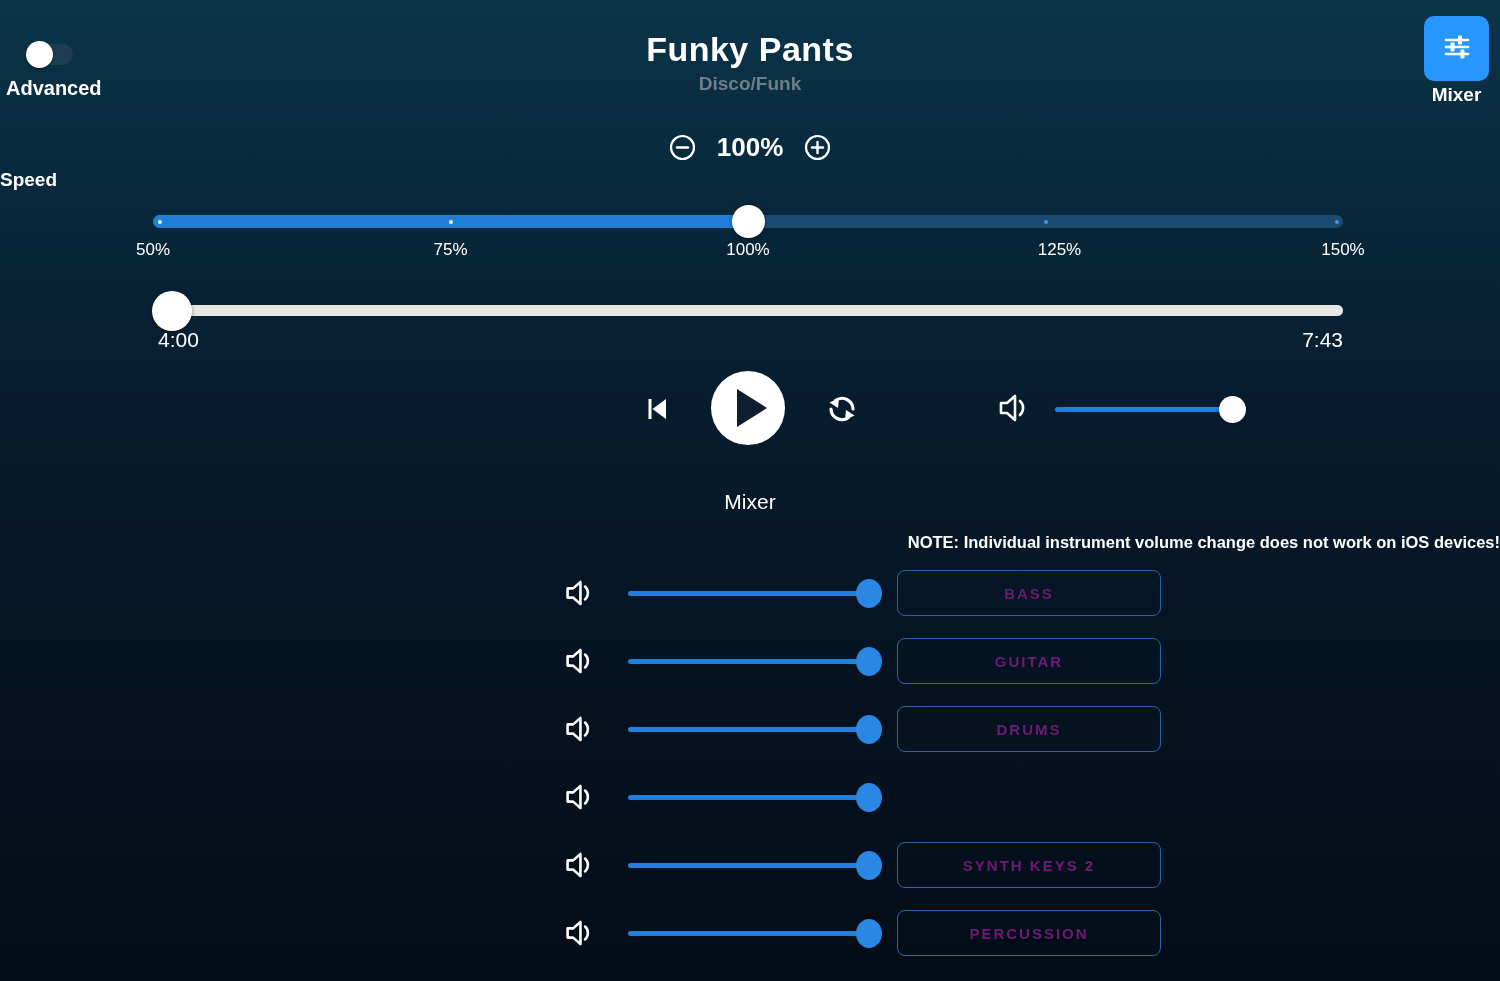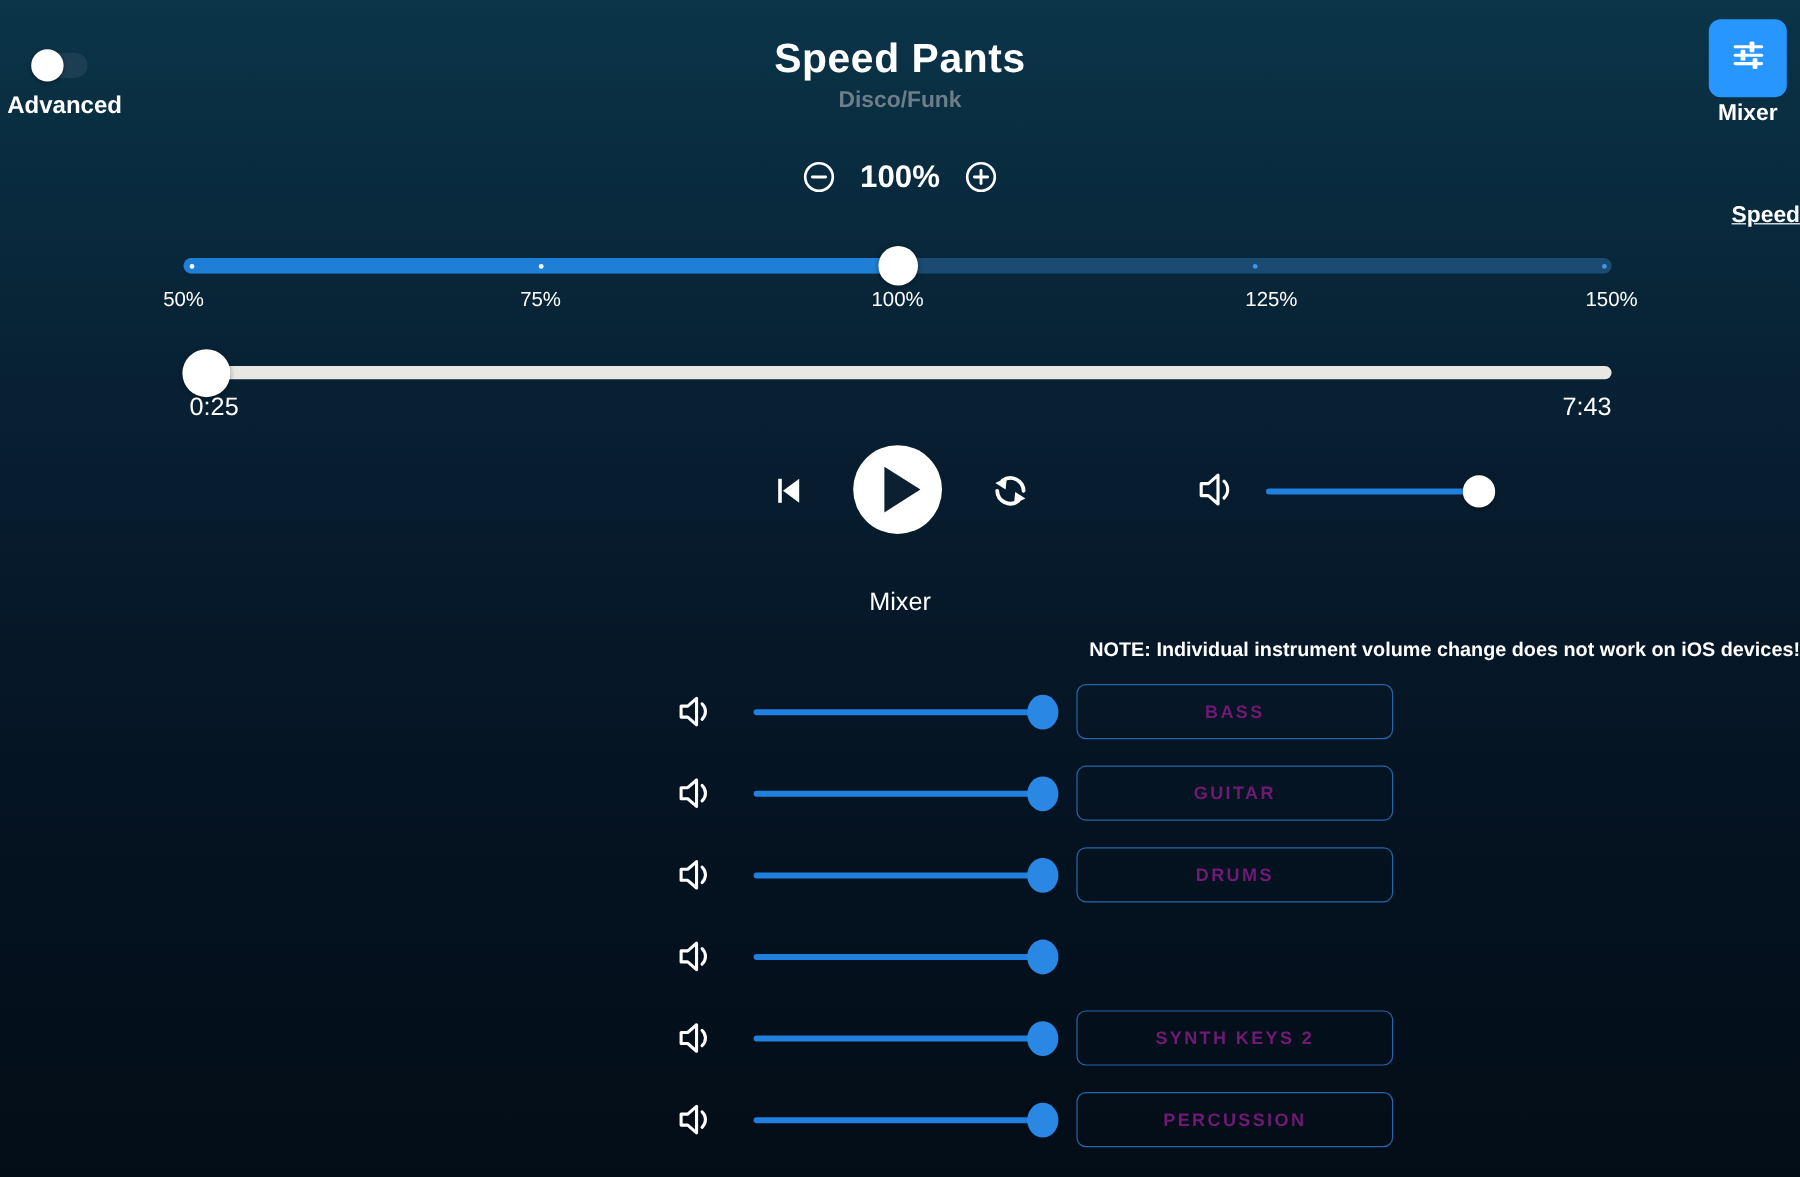--- a/index.html
+++ b/index.html
@@ -45,21 +45,21 @@
   }
 
   
   .speed-row {
     left:0; top:132px; width:1500px; height:30px;
     display:flex; align-items:center; justify-content:center; gap:21px;
   }
   .speed-value { font-size:26px; font-weight:bold; }
   .icon-btn { cursor:pointer; display:inline-flex; }
 
-  .speed-label { left:0; top:169px; width:1500px; text-align:right; font-size:19px; font-weight:bold;text-decoration:underline; }
+  .speed-label { left:0; top:169px; width:1500px; text-align:left; font-size:19px; font-weight:bold; }
 
   .speed-slider { left:153px; top:207px; width:1190px; height:29px; cursor:pointer; }
   .speed-rail {
     position:absolute; left:0; top:8px; width:100%; height:13px;
     background:#1b4a72; border-radius:7px;
   }
   .speed-fill {
     position:absolute; left:0; top:8px; width:50%; height:13px;
     background:#1f7ed6; border-radius:7px 0 0 7px;
   }
@@ -140,21 +140,21 @@
   }
 </style>
 </head>
 <body>
 
 <div class="abs toggle-track">
   <div class="toggle-knob"></div>
 </div>
 <div class="abs advanced-label">Advanced</div>
 
-<div class="abs song-title">Speed Pants</div>
+<div class="abs song-title">Funky Pants</div>
 <div class="abs song-genre">Disco/Funk</div>
 
 <div class="abs mixer-btn">
   <span>
     <svg width="36" height="36" viewBox="0 0 36 36">
       <g stroke="#ffffff" stroke-width="2.6" stroke-linecap="round">
         <line x1="7" y1="11" x2="29" y2="11"></line>
         <line x1="7" y1="18" x2="29" y2="18"></line>
         <line x1="7" y1="25" x2="29" y2="25"></line>
       </g>
@@ -200,21 +200,21 @@
   <span style="left:25%;">75%</span>
   <span style="left:50%;">100%</span>
   <span style="left:75%;margin-left:14px;">125%</span>
   <span style="left:100%;">150%</span>
 </div>
 
 <div class="abs progress-slider">
   <div class="progress-rail"></div>
   <div class="progress-thumb"></div>
 </div>
-<div class="abs time-elapsed">0:25</div>
+<div class="abs time-elapsed">4:00</div>
 <div class="abs time-total">7:43</div>
 
 <div class="abs skip-btn icon-btn">
   <svg width="28" height="28" viewBox="0 0 28 28">
     <rect x="6.5" y="4" width="3" height="20" fill="#ffffff"></rect>
     <polygon points="24,4 10.5,14 24,24" fill="#ffffff"></polygon>
   </svg>
 </div>
 
 <div class="abs play-btn">

